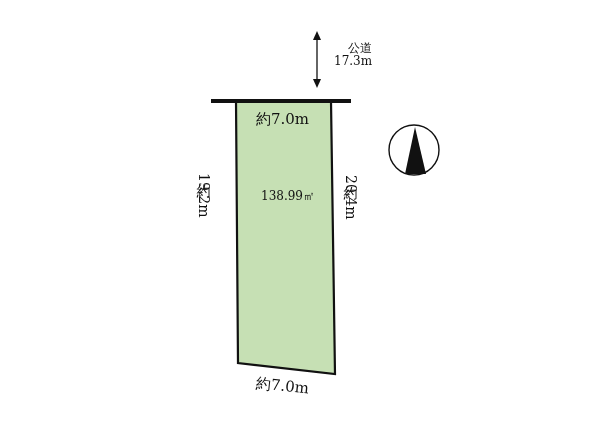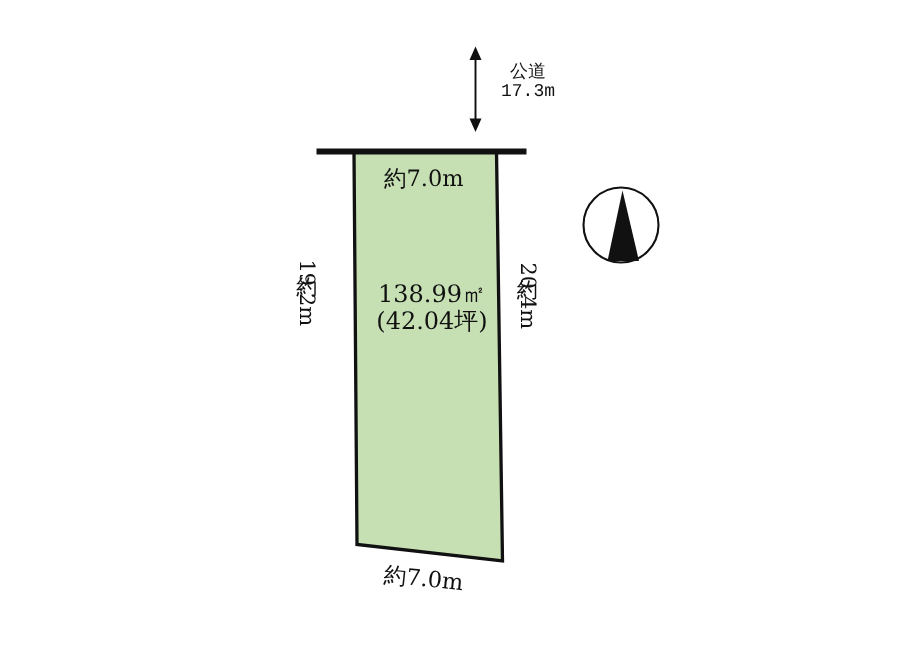--- a/index.html
+++ b/index.html
@@ -1,28 +1,28 @@
 <!DOCTYPE html>
 <html><head>
 <meta charset="utf-8">
 <style>
   html, body { margin: 0; padding: 0; background: #ffffff; }
   body { width: 600px; height: 441px; position: relative; overflow: hidden;
          font-family: "DejaVu Serif", "Liberation Serif", serif; color: #111; }
   .canvas { position: absolute; left: 0; top: 0; width: 600px; height: 441px; }
   .lbl { position: absolute; white-space: nowrap; font-family: "DejaVu Serif", "Liberation Serif", serif; color: #111; }
-  .road-name { left: 334px; top: 42px; font-size: 12px; line-height: 13px; text-align: center; font-family: Liberation Mono, monospace; }
+  .road-name { left: 334px; top: 42px; font-size: 12px; line-height: 13px; text-align: right; }
   .road-name span { display: block; }
   .top-width { left: 256px; top: 110px; font-size: 15px; }
   .bottom-width { left: 257px; top: 374px; font-size: 15px; transform: rotate(6deg); transform-origin: left top; }
   .left-length { left: 195px; top: 173px; font-size: 14px; writing-mode: vertical-rl; }
   .right-length { left: 342px; top: 175px; font-size: 14px; writing-mode: vertical-rl; }
   .lot-info { left: 246px; top: 187px; width: 84px; text-align: center; }
   .lot-title { display: block; font-family: "DejaVu Sans", "Liberation Sans", sans-serif; font-weight: bold; font-size: 19px; line-height: 22px; }
-  .lot-area { display: block; font-size: 16px; line-height: 18px; }
+  .lot-area { display: block; font-size: 12px; line-height: 18px; }
   .lot-tsubo { display: block; font-size: 16px; line-height: 18px; }
 </style>
 </head>
 <body>
 
 <svg class="canvas" width="600" height="441" viewBox="0 0 600 441">
 
   <g>
     <line x1="317" y1="38" x2="317" y2="82" stroke="#111" stroke-width="1.3"></line>
     <polygon points="317,31 313,40 321,40" fill="#111"></polygon>
@@ -44,14 +44,13 @@
   <span>17.3m</span>
 </div>
 
 <div class="lbl top-width">約7.0m</div>
 <div class="lbl left-length">約19.2m</div>
 <div class="lbl right-length">約20.4m</div>
 <div class="lbl bottom-width">約7.0m</div>
 
 <div class="lbl lot-info">
   <span class="lot-area">138.99㎡</span>
-  <span class="lot-tsubo">(42.04坪)</span>
 </div>
 
 </body></html>

